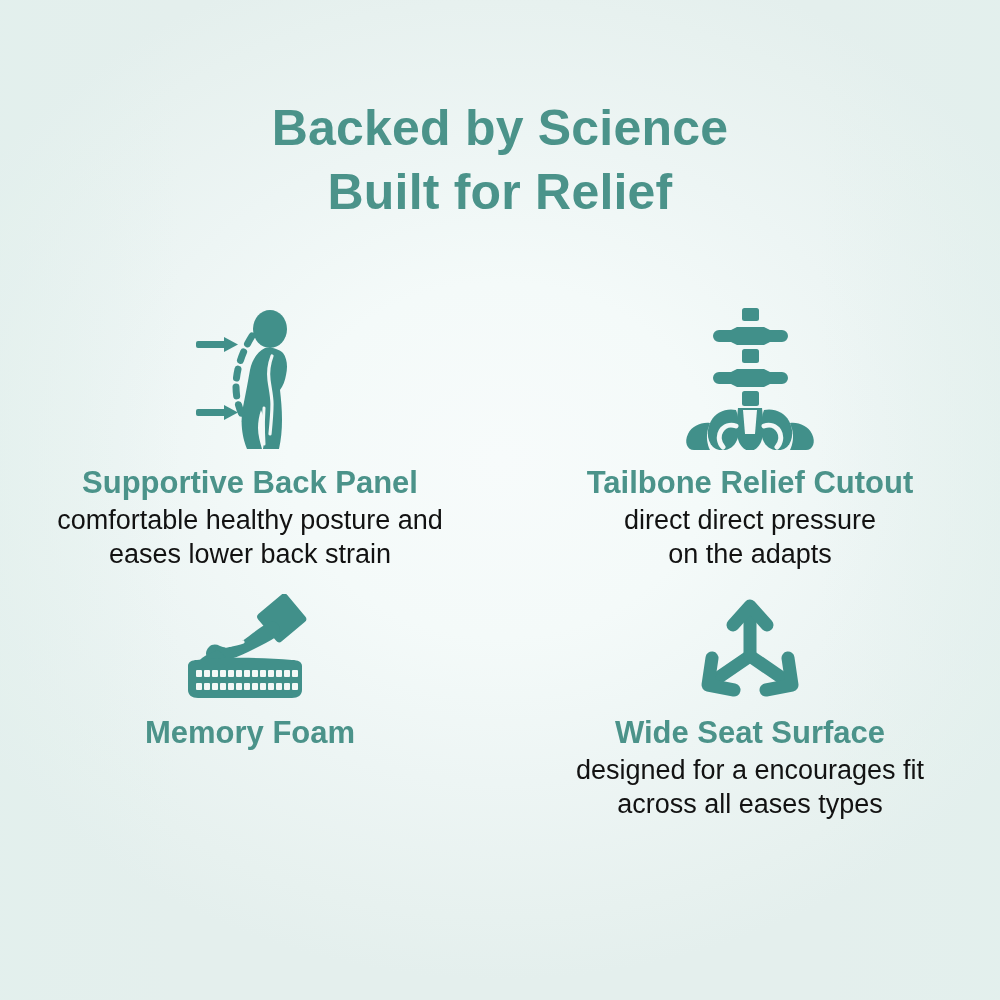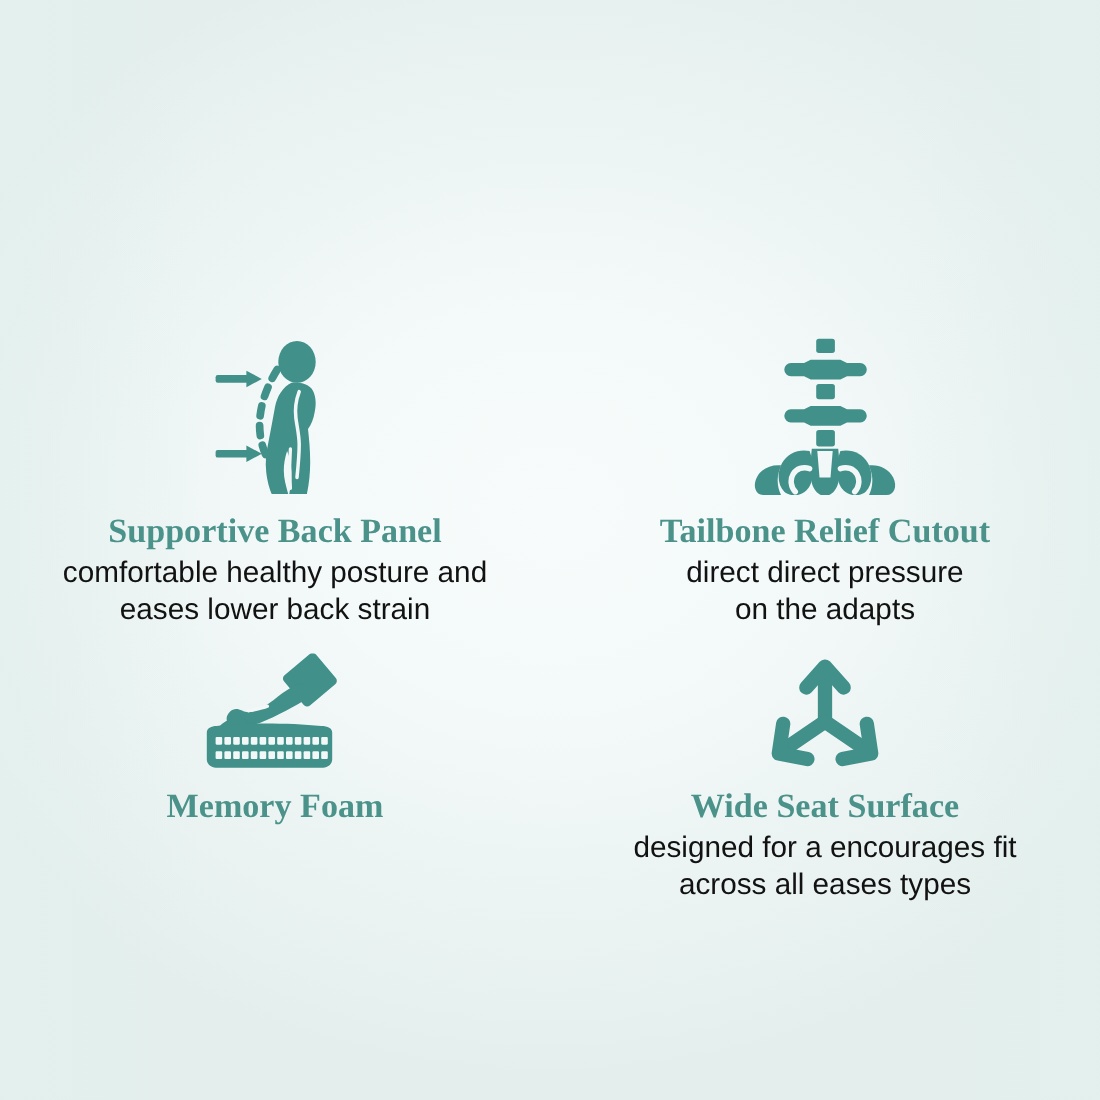--- a/index.html
+++ b/index.html
@@ -92,39 +92,42 @@
   .cell.c3 .icon-wrap {
     height: 130px;
   }
 
   .feat-title {
     margin-top: 14px;
     color: #4b938a;
     font-size: 31px;
     font-weight: bold;
     line-height: 38px;
-    font-family: Liberation Serif, serif;
   }
   .feat-desc {
     margin-top: 1px;
     color: #121212;
     font-size: 27px;
     font-weight: normal;
     line-height: 34px;
     padding: 0 8px;
   }
   .feat-desc .l { display: block; }
 
   svg { display: block; }
 </style>
 </head>
 <body>
 
 <div id="poster">
 
+  <div class="heading">
+    <span class="line">Backed by Science</span>
+    <span class="line">Built for Relief</span>
+  </div>
 
   <div class="grid">
 
     <div class="cell c0">
       <div class="icon-wrap">
         <svg width="128" height="140" viewBox="0 0 128 140" aria-hidden="true">
           <g fill="#41908a">
 
             <ellipse cx="84" cy="19" rx="17" ry="19"></ellipse>
 

